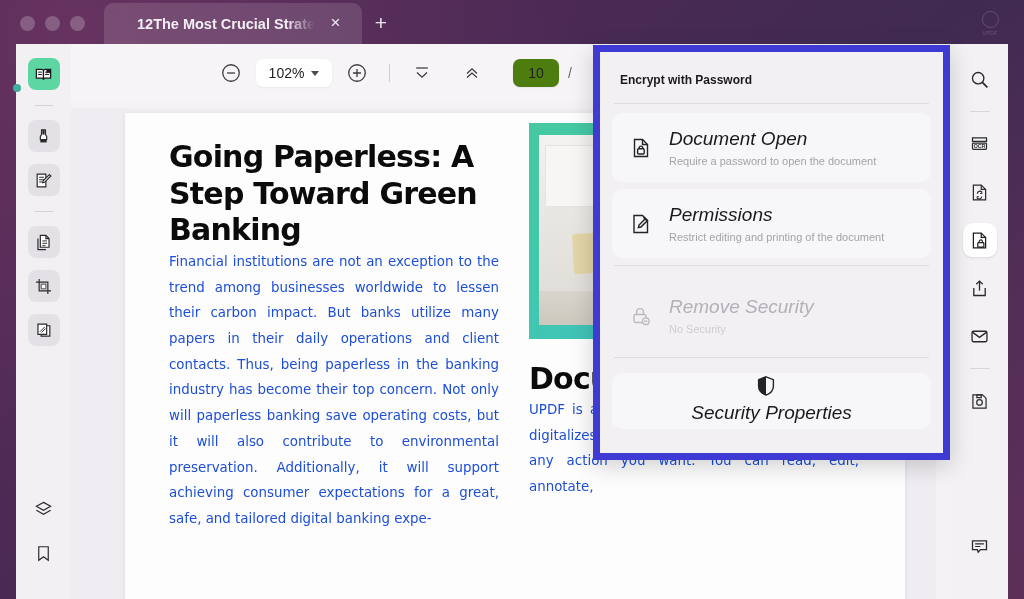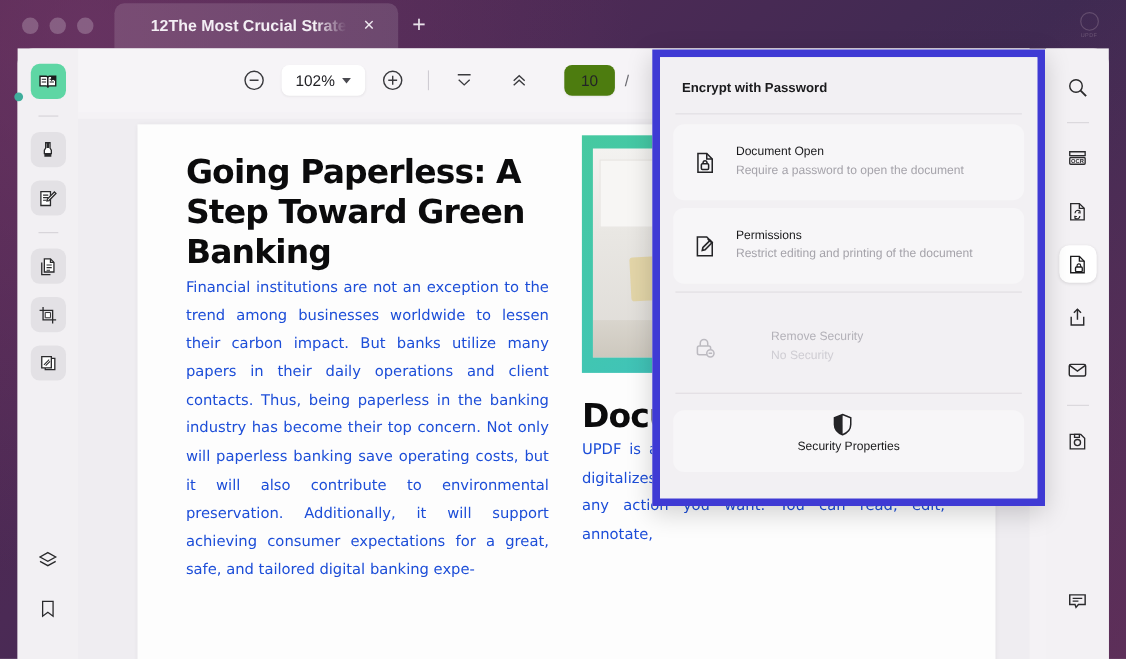--- a/index.html
+++ b/index.html
@@ -248,29 +248,29 @@
   }
   .panel-rule { height:1px; background:#e0dde2; margin:0 2px; }
   .menu-group { padding-top:9px; }
   .menu-item {
     display:flex; align-items:center;
     height:69px; border-radius:10px;
     padding:0 12px; cursor:pointer;
     background:#f7f6f8;
     margin-bottom:7px;
   }
-  .menu-item.disabled { background:transparent; cursor:default;gap:32px; }
+  .menu-item.disabled { background:transparent; cursor:default; }
   .mi-icon {
     width:26px; height:26px; margin-right:15px; margin-left:4px;
     display:flex; align-items:center; justify-content:center;
     color:#242427; flex:none;
   }
   .menu-item.disabled .mi-icon { color:#bcbac0; }
   .mi-text { display:flex; flex-direction:column; }
-  .mi-title { font-size:11px; color:#1a1a1c; line-height:1.45; }
+  .mi-title { font-size:19px; color:#1a1a1c; line-height:1.45;font-style:italic; }
   .mi-sub { font-size:11px; color:#a5a3aa; line-height:1.5; }
   .menu-item.disabled .mi-title { color:#b3b1b8; }
   .menu-item.disabled .mi-sub { color:#cfcdd3; }
   .menu-item.single { height:56px;flex-direction:column; }
   .group-gap { height:15px; }
 
   svg { display:block; }
 </style>
 </head>
 <body>

